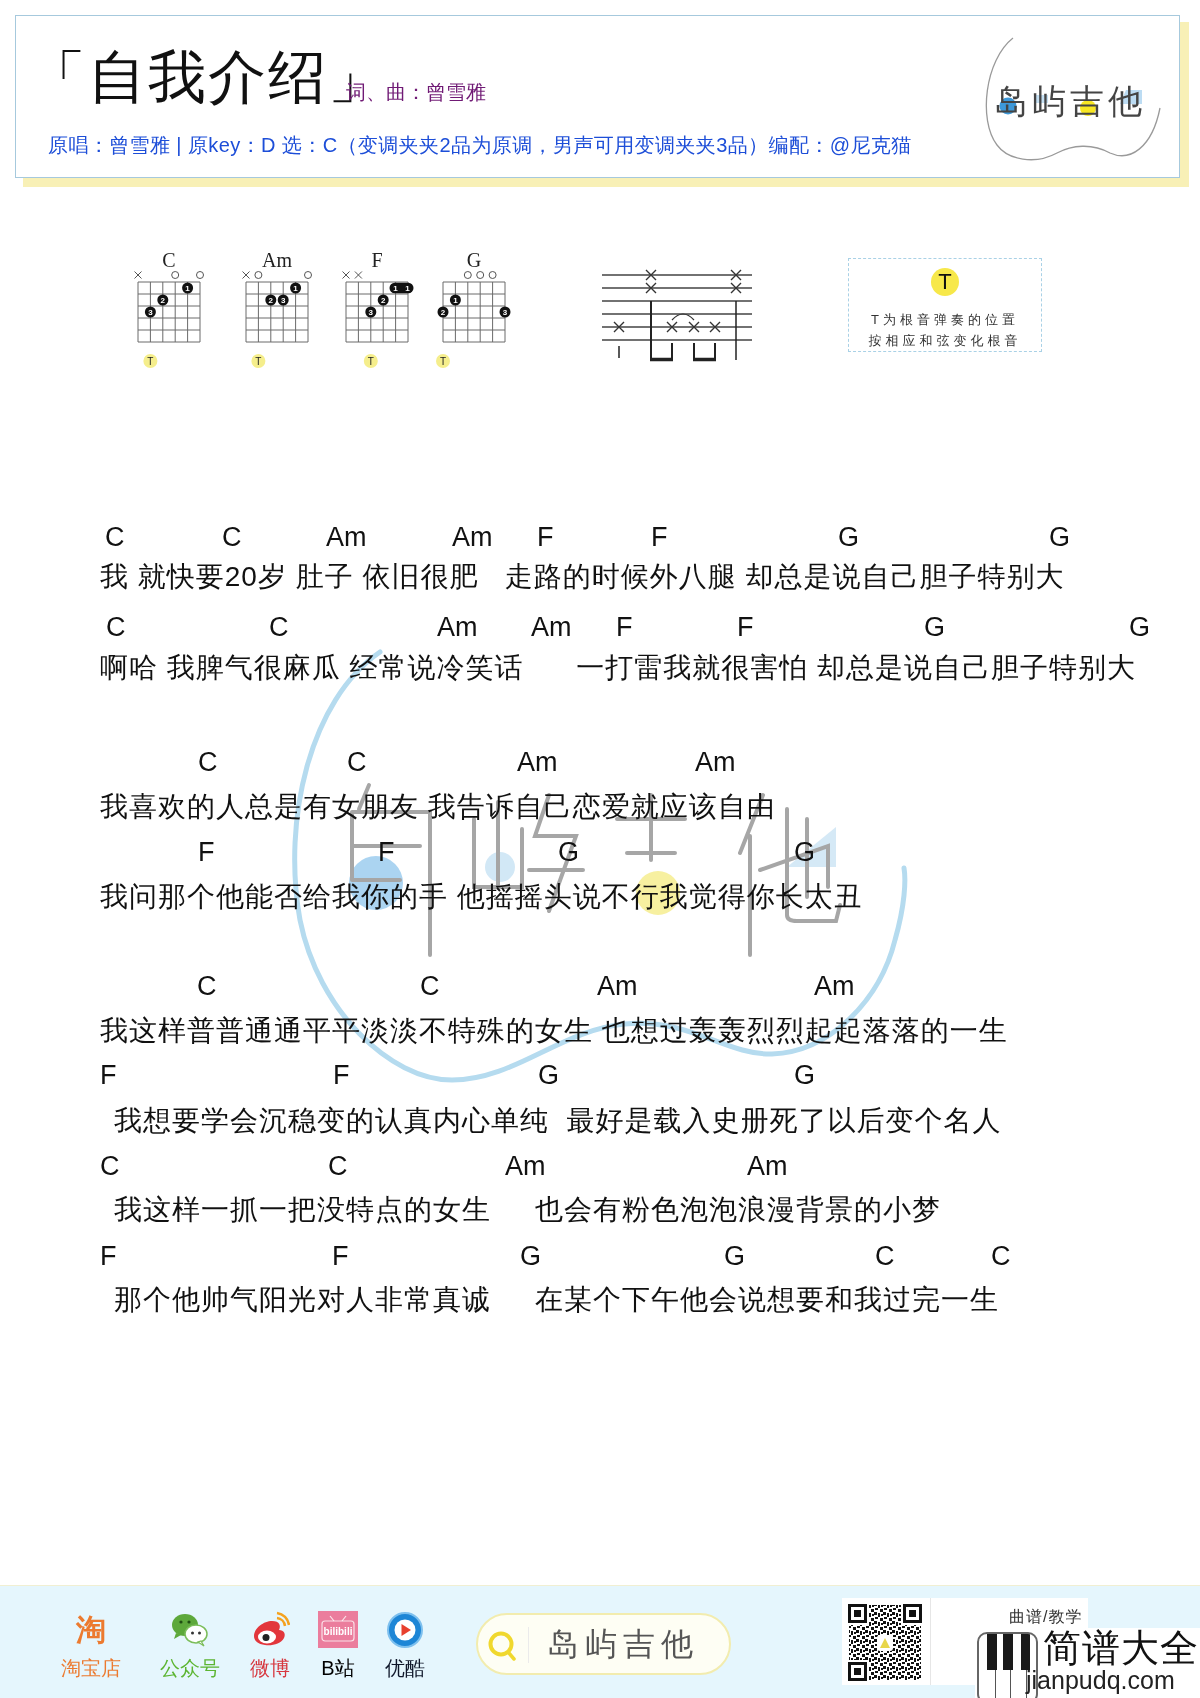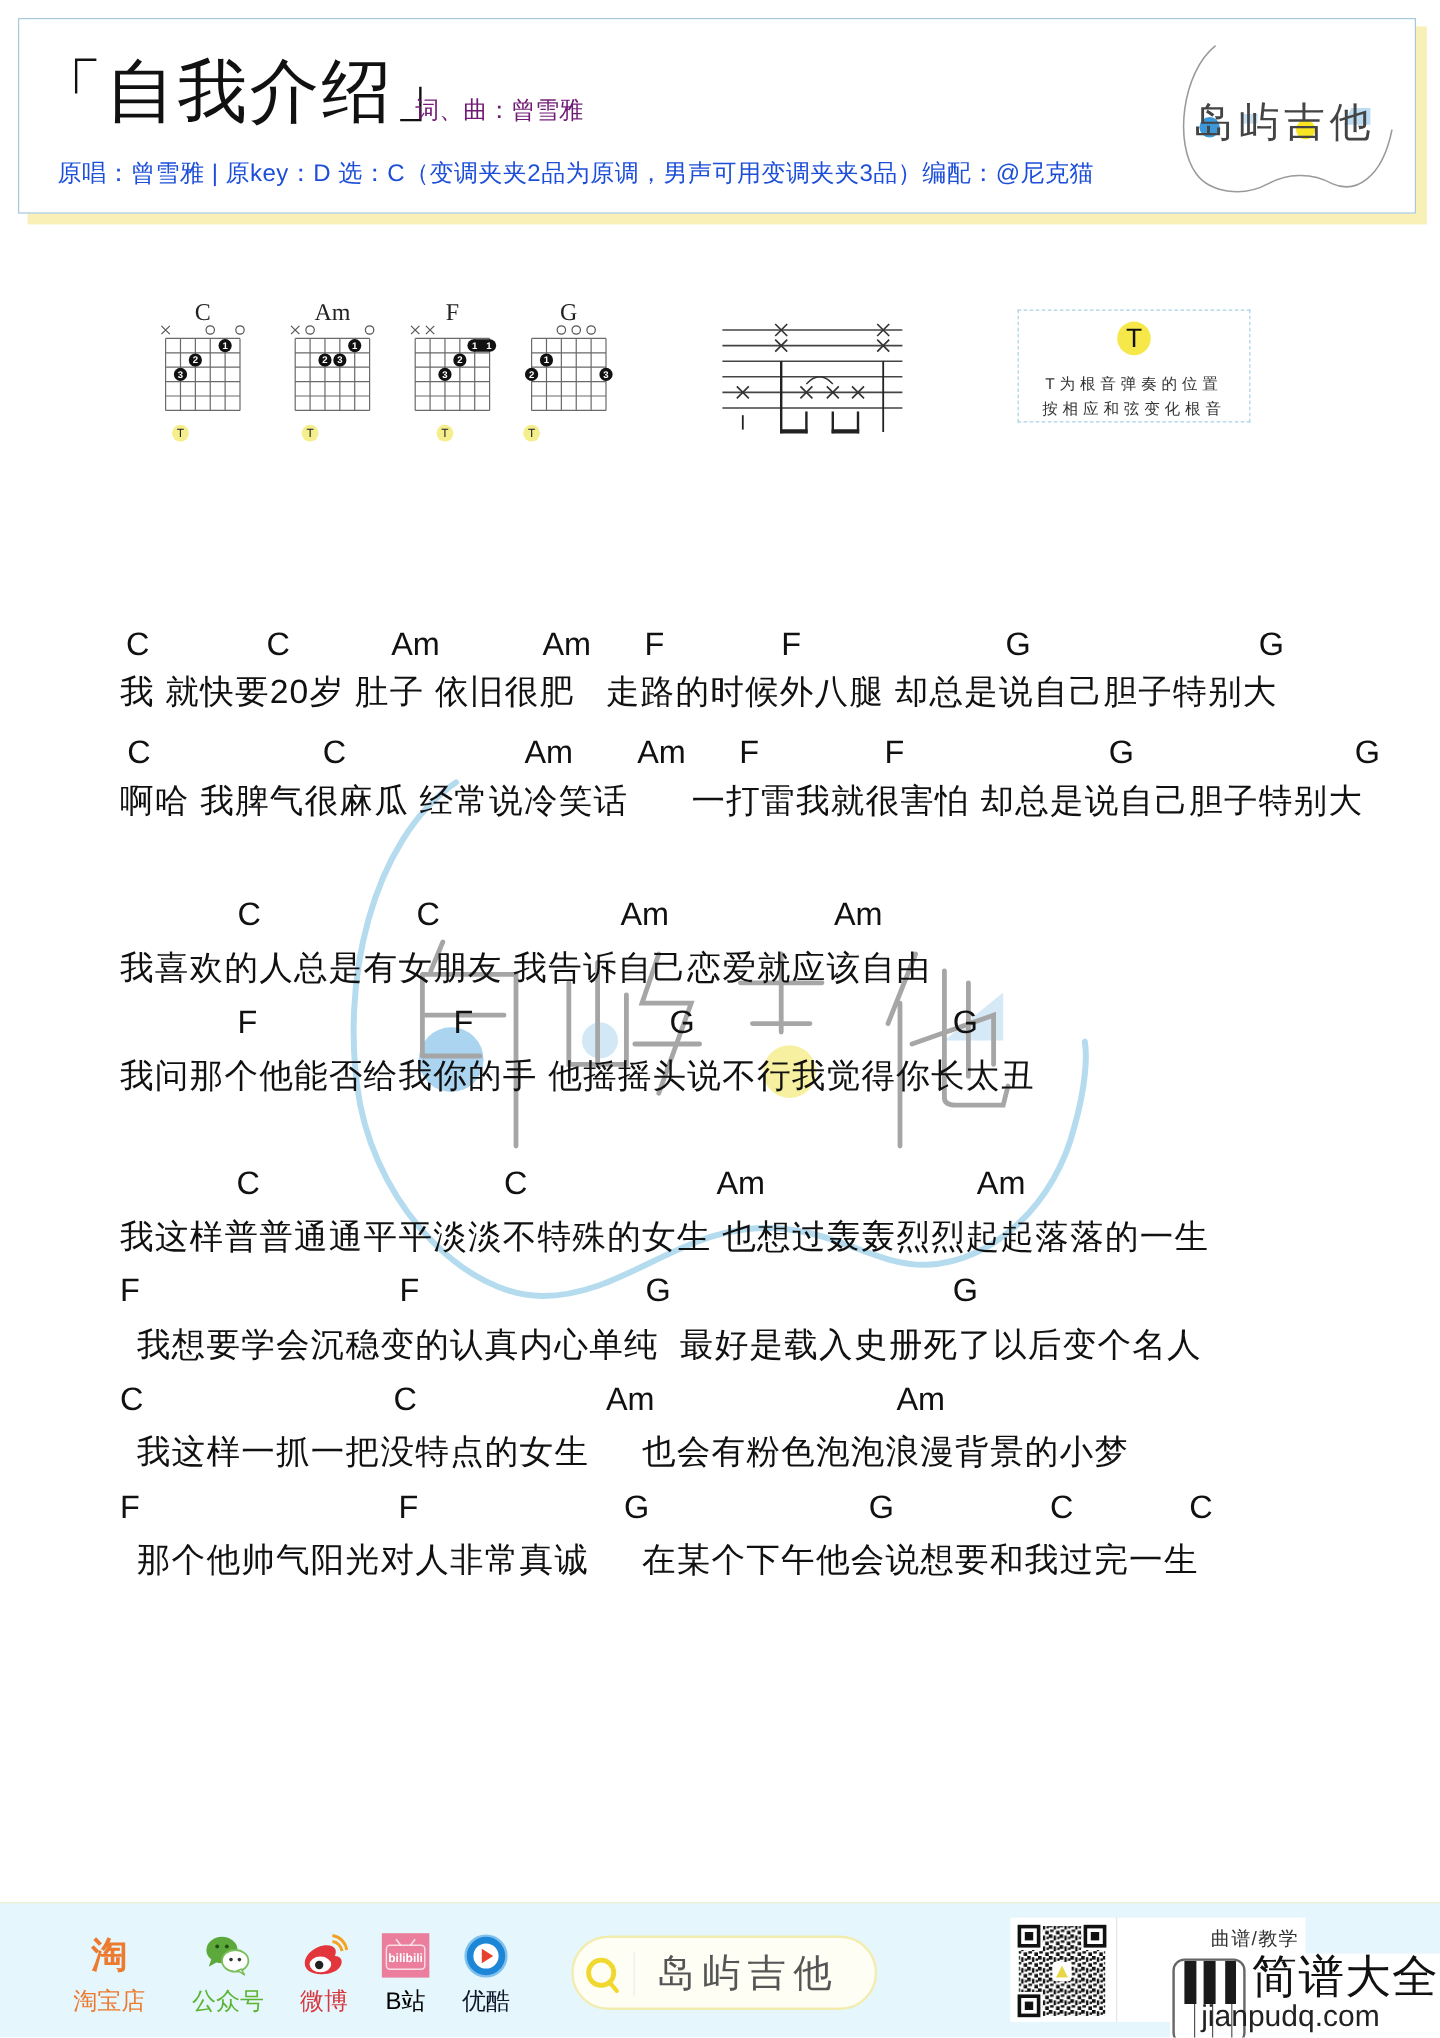--- a/index.html
+++ b/index.html
@@ -51,21 +51,21 @@
   .search-divider { position:absolute; left:50px; top:12px; width:1px; height:36px; background:#ebebeb; }
   .search-text { position:absolute; left:69px; top:10px; font-size:32px; line-height:38px; letter-spacing:6px; color:#555; white-space:pre; }
   .qr-panel { left:842px; top:1598px; width:246px; height:87px; background:#fff; }
   .qr-divider { left:930px; top:1598px; width:1px; height:87px; background:#e6e6e6; }
   .qr-caption { left:967px; top:1606px; font-size:16px; line-height:22px; color:#333; white-space:pre; letter-spacing:1px;margin-left:42px; }
   .brand-block { left:975px; top:1628px; width:225px; height:70px; background:#fff; }
   .piano { left:977px; top:1632px; width:61px; height:72px; border:2px solid #666; border-radius:10px; background:#fff; box-sizing:border-box; overflow:hidden; }
   .piano .bk { position:absolute; top:0; width:10px; height:36px; background:#1a1a1a; }
   .piano .sep { position:absolute; top:36px; width:1px; height:40px; background:#555; }
   .brand-name { left:1043px; top:1626px; font-size:38px; line-height:44px; font-weight:normal; color:#111; white-space:pre; letter-spacing:1px; }
-  .brand-url { left:1001px; top:1665px; font-size:25px; line-height:30px; color:#222; white-space:pre; }
+  .brand-url { left:1026px; top:1665px; font-size:25px; line-height:30px; color:#222; white-space:pre; }
 </style>
 </head>
 <body>
 
 <div class="abs header-shadow"></div>
 <div class="abs header-box"></div>
 <div class="abs title">「自我介绍」</div>
 <div class="abs credits">词、曲：曾雪雅</div>
 <div class="abs info">原唱：曾雪雅 | 原key：D 选：C（变调夹夹2品为原调，男声可用变调夹夹3品）编配：@尼克猫</div>
 

